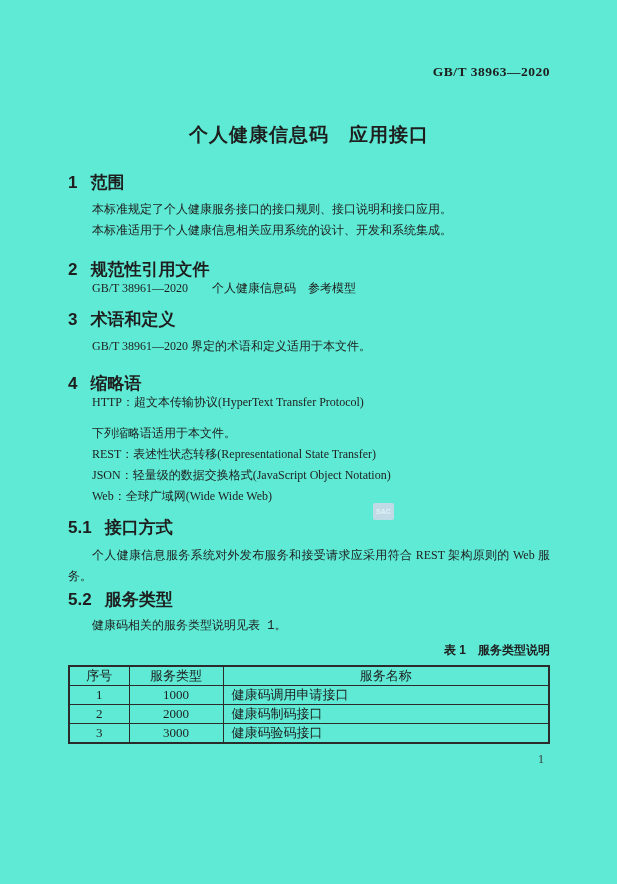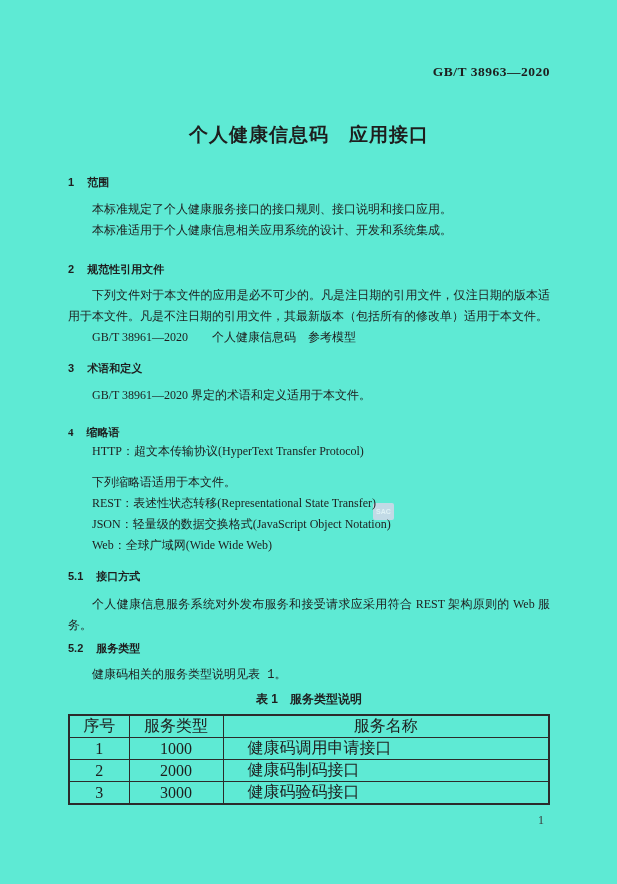--- a/index.html
+++ b/index.html
@@ -28,62 +28,62 @@
     text-align:center;
     font-family:"Liberation Sans","DejaVu Sans",sans-serif;
     font-weight:bold;
     font-size:19px;
     line-height:26px;
     letter-spacing:1px;
   }
   .h {
     font-family:"Liberation Sans","DejaVu Sans",sans-serif;
     font-weight:bold;
-    font-size:11px;
+    font-size:17px;
     line-height:17px;
   }
   .hnum { margin-right:13px; }
   .p {
     font-size:12px;
     line-height:21px;
     text-indent:2em;
     text-align:justify;
   }
   .line {
     font-size:12px;
     line-height:21px;
     text-indent:2em;
     white-space:nowrap;
   }
   .caption {
     margin-top:5px;
-    text-align:center;
+    text-align:right;
     font-family:"Liberation Sans","DejaVu Sans",sans-serif;
     font-weight:bold;
     font-size:12px;
     line-height:17px;
   }
   table.svc {
     margin-top:6px;
     width:100%;
     border-collapse:collapse;
     border:2px solid #2b2b2b;
-    font-size:16px;
+    font-size:13px;
   }
   table.svc th, table.svc td {
     border:1px solid #2b2b2b;
     height:19px;
     text-align:center;
     font-weight:normal;
     padding:0 2px;
   }
   table.svc .col-no  { width:60px; }
   table.svc .col-type{ width:94px; }
   table.svc td.name, table.svc th.name-h { }
-  table.svc td.name { text-align:left; padding-left:24px; }
+  table.svc td.name { text-align:left; padding-left:8px; }
   .pageno {
     margin-top:7px;
     text-align:right;
     padding-right:6px;
     font-size:12px;
     line-height:16px;
     color:#3a3a3a;
   }
   .watermark {
     position:absolute;
@@ -99,21 +99,21 @@
     z-index:0;
     opacity:0.9;
   }
   
   .mt-s1h  { margin-top:26px; }
   .mt-s1p  { margin-top:8px; }
   .mt-s2h  { margin-top:20px; }
   .mt-s2p  { margin-top:7px; }
   .mt-s3h  { margin-top:12px; }
   .mt-s3p  { margin-top:8px; }
-  .mt-s4h  { margin-top:18px;font-family:Liberation Serif, serif; }
+  .mt-s4h  { margin-top:18px; }
   .mt-s4p  { margin-top:10px; }
   .mt-s5h  { margin-top:8px; }
   .mt-s51h { margin-top:12px; }
   .mt-s51p { margin-top:9px; }
   .mt-s52h { margin-top:4px; }
   .mt-s52p { margin-top:8px;font-family:Liberation Mono, monospace; }
 </style>
 </head>
 <body>
 
@@ -129,21 +129,20 @@
 
     <div class="h mt-s1h">
       <span class="hnum">1</span><span>范围</span>
     </div>
     <p class="p mt-s1p">本标准规定了个人健康服务接口的接口规则、接口说明和接口应用。</p>
     <p class="p">本标准适用于个人健康信息相关应用系统的设计、开发和系统集成。</p>
 
     <div class="h mt-s2h">
       <span class="hnum">2</span><span>规范性引用文件</span>
     </div>
-    <p class="p mt-s2p">下列文件对于本文件的应用是必不可少的。凡是注日期的引用文件，仅注日期的版本适用于本文件。凡是不注日期的引用文件，其最新版本（包括所有的修改单）适用于本文件。</p>
     <p class="line">GB/T 38961—2020　　个人健康信息码　参考模型</p>
 
     <div class="h mt-s3h">
       <span class="hnum">3</span><span>术语和定义</span>
     </div>
     <p class="p mt-s3p">GB/T 38961—2020 界定的术语和定义适用于本文件。</p>
 
     <div class="h mt-s4h">
       <span class="hnum">4</span><span>缩略语</span>
     </div>

